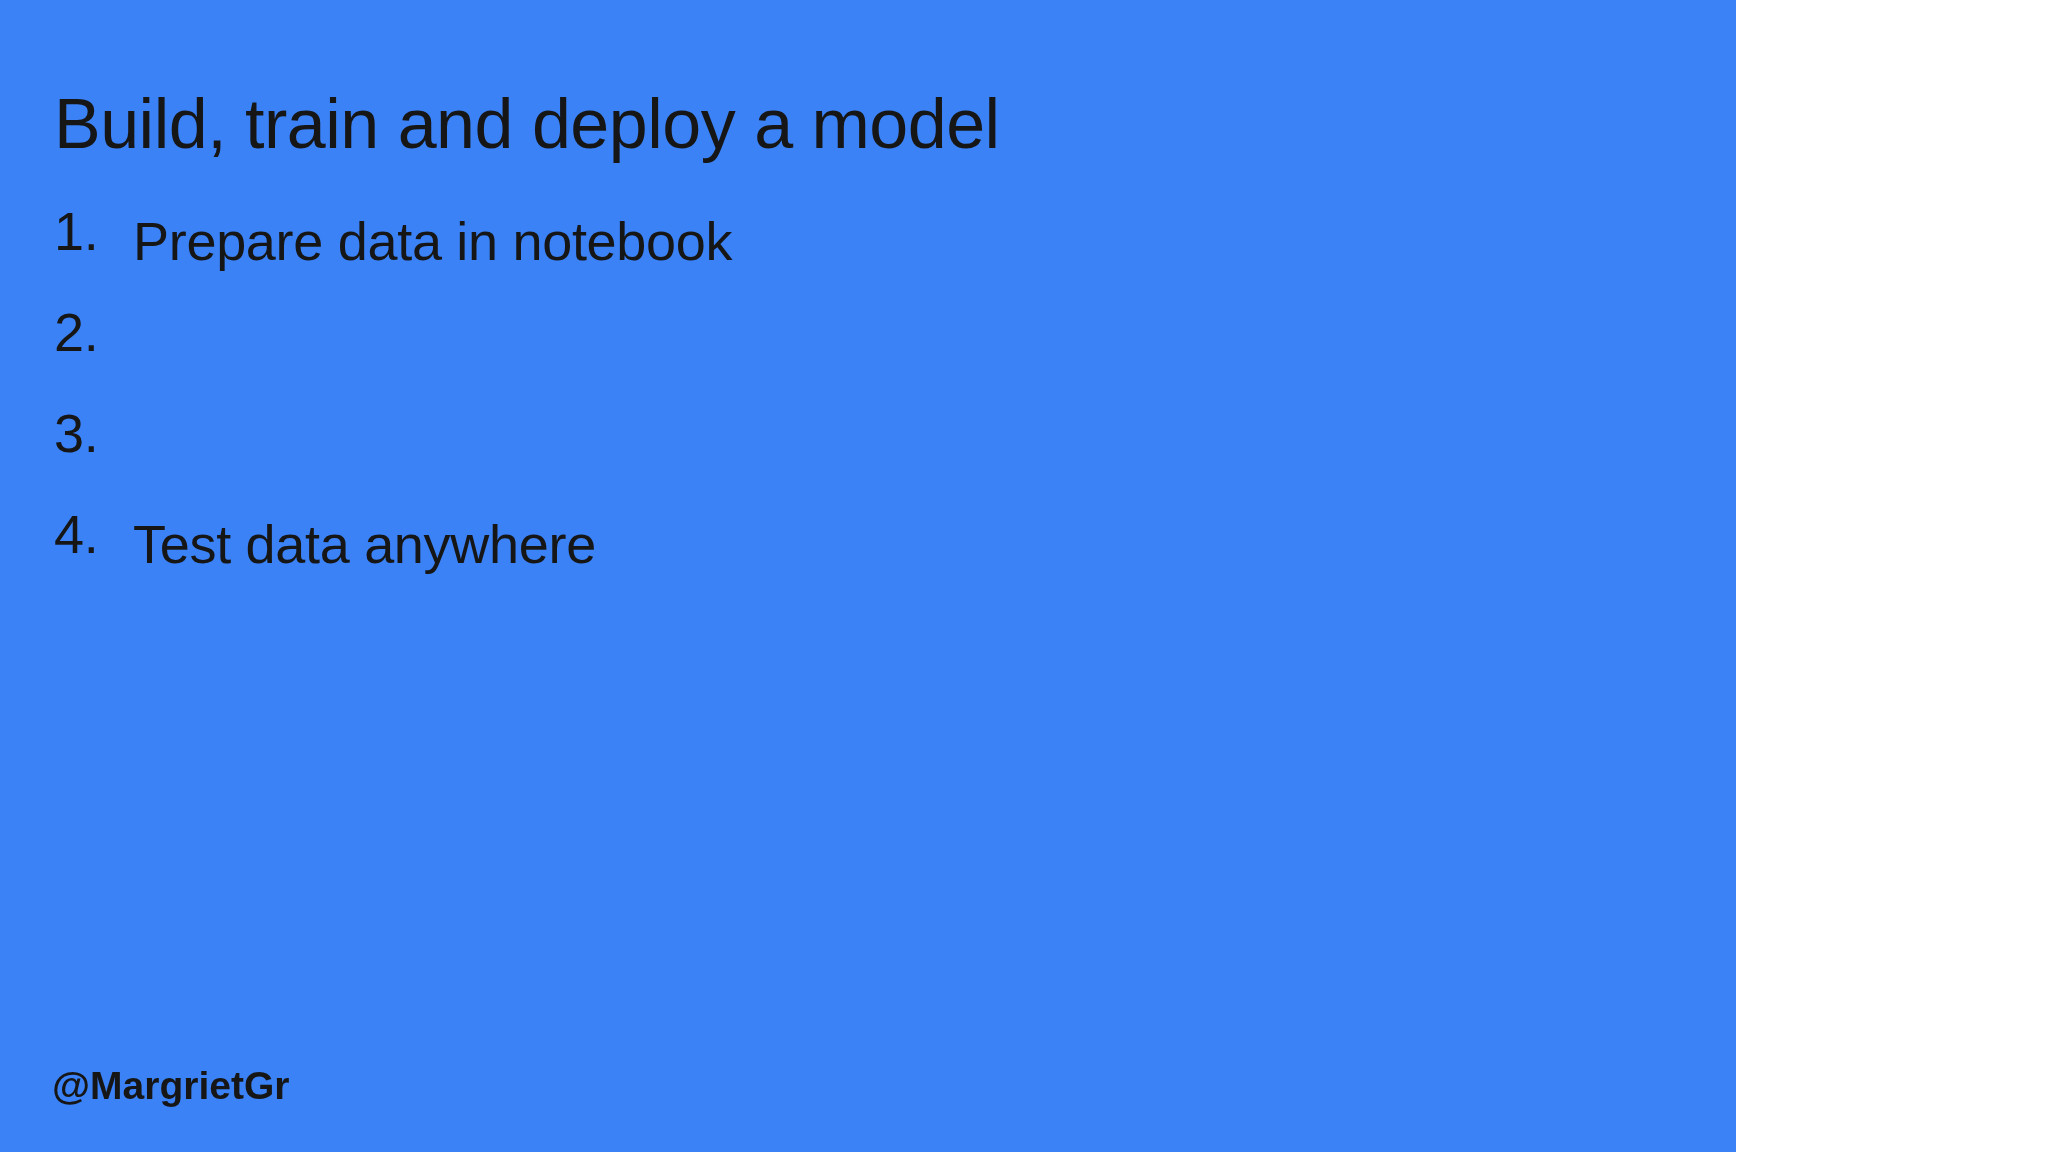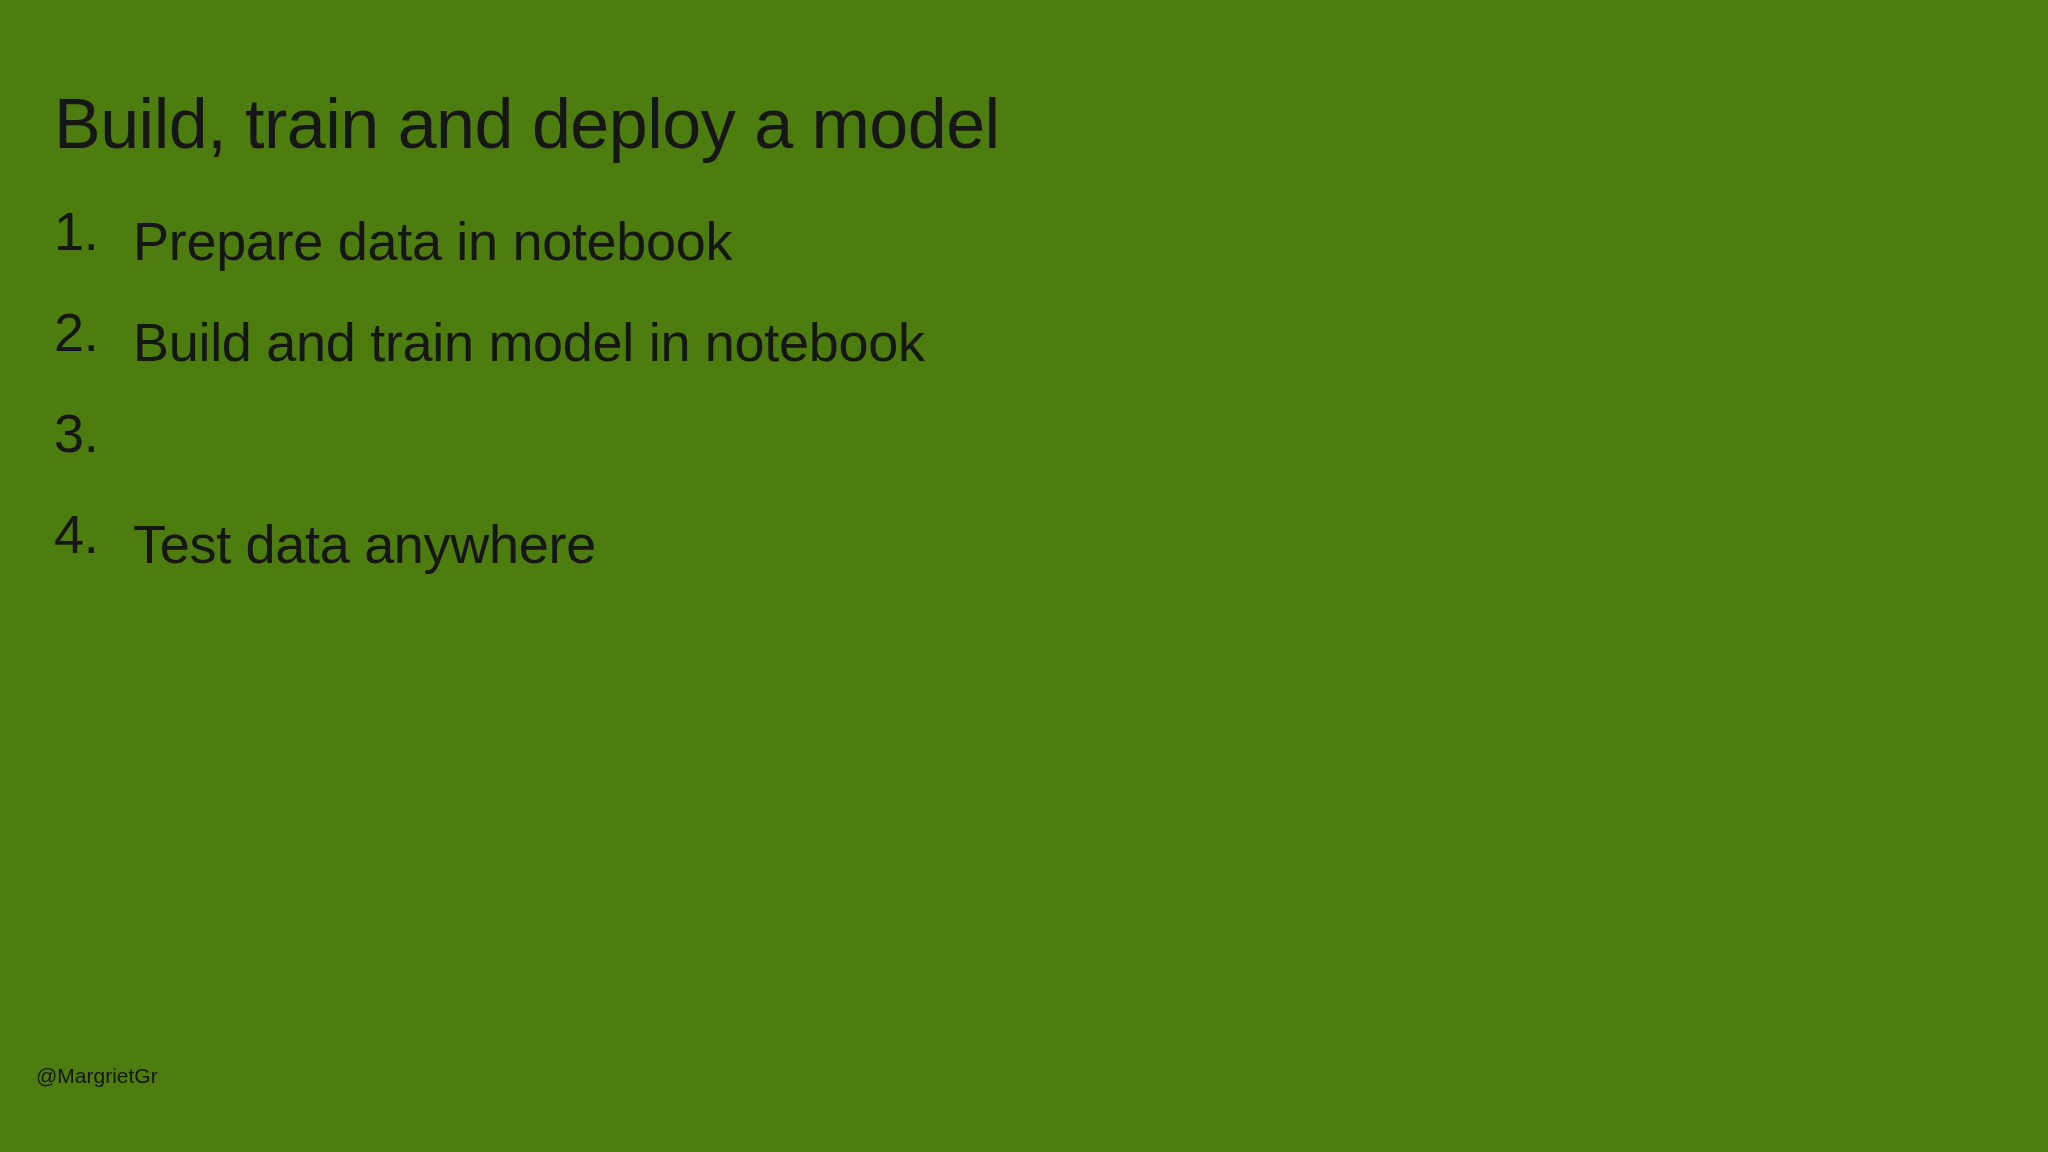--- a/index.html
+++ b/index.html
@@ -2,23 +2,23 @@
 <html><head>
 <meta charset="utf-8">
 <style>
   html, body {
     margin: 0;
     padding: 0;
     background: #ffffff;
   }
   .slide {
     position: relative;
-    width: 2048px;
+    width: 1736px;
     height: 1152px;
-    background: #4d7c0f;
+    background: #3b82f6;
     overflow: hidden;
     font-family: "Liberation Sans", sans-serif;
     color: #161616;
   }
   .slide-title {
     position: absolute;
     left: 54px;
     top: 34px;
     font-size: 70px;
     font-weight: 400;
@@ -44,43 +44,42 @@
     display: inline-block;
     width: 79px;
     flex: 0 0 auto;
   }
   .step-label {
     display: inline-block;
     margin-top: 20px;
   }
   .slide-footer {
     position: absolute;
-    left: 36px;
+    left: 52px;
     top: 1064px;
-    font-size: 21px;
-    font-weight: 400;
+    font-size: 39px;
+    font-weight: 700;
   }
 </style>
 </head>
 <body>
 
 <div class="slide">
 
   <h1 class="slide-title">Build, train and deploy a model</h1>
 
   <div class="steps-list">
 
     <div class="step-row">
       <span class="step-number">1.</span>
       <span class="step-label">Prepare data in notebook</span>
     </div>
 
     <div class="step-row">
       <span class="step-number">2.</span>
-      <span class="step-label">Build and train model in notebook</span>
     </div>
 
     <div class="step-row">
       <span class="step-number">3.</span>
     </div>
 
     <div class="step-row">
       <span class="step-number">4.</span>
       <span class="step-label">Test data anywhere</span>
     </div>

